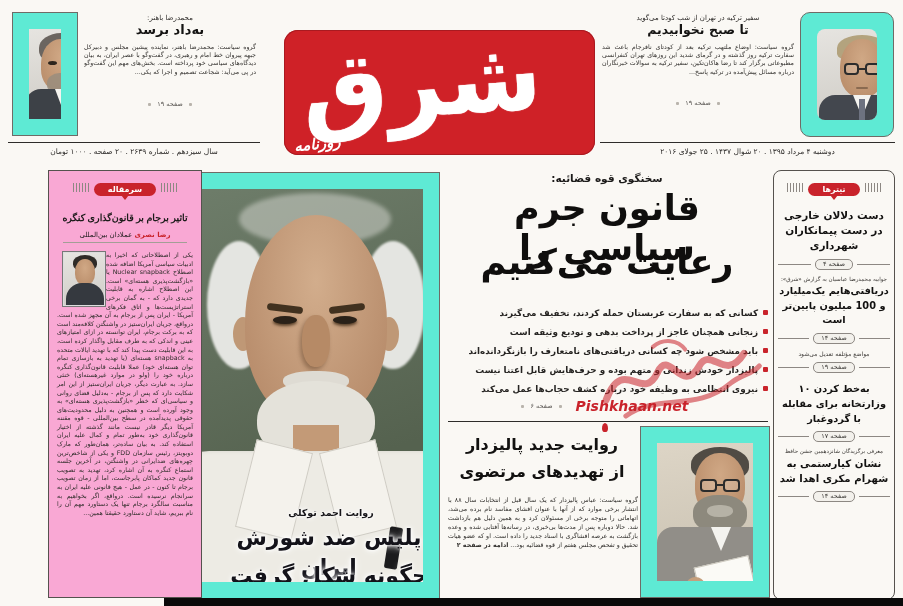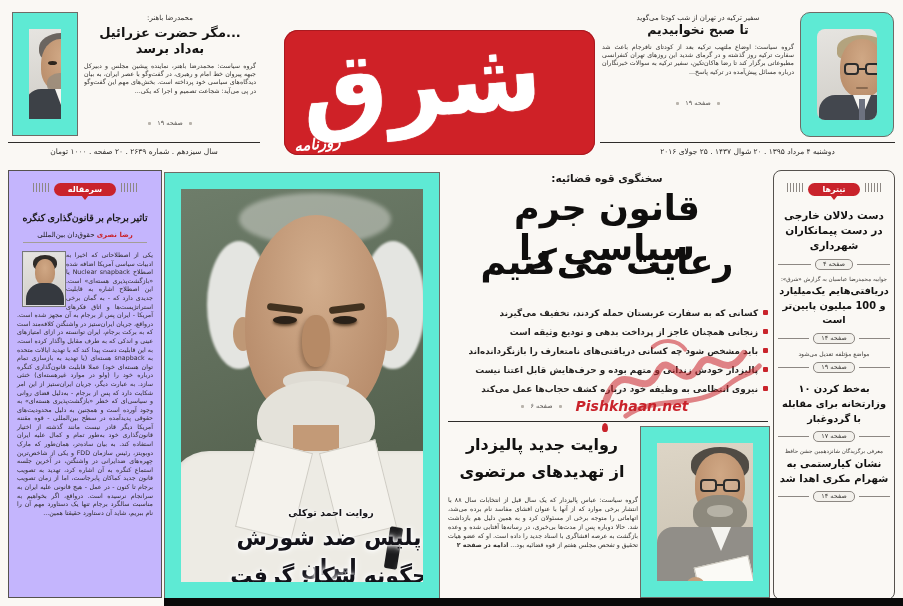--- a/index.html
+++ b/index.html
@@ -103,21 +103,21 @@
 
   
   .red-drop { width:6px; height:9px; background:#c9232b; border-radius:50% 50% 50% 50%/60% 60% 40% 40%; }
 
   
   #titles-box { border:1px solid #55524e; border-radius:8px; background:#faf8f4; }
   .t-item-title { font-weight:bold; color:#121110; }
   .t-item-kicker { font-size:5.6px; color:#3c3936; }
 
   
-  #editorial-box { border:1px solid #55524e; background:#c4b5fd; }
+  #editorial-box { border:1px solid #55524e; background:#f9a8d4;margin-left:40px; }
   #editorial-headline { font-size:9.5px; font-weight:bold;font-family:Liberation Serif, serif; }
   #editorial-byline { font-size:7px; border-bottom:1px solid #a39e96; padding-bottom:3px; }
   #editorial-byline .name { color:#c9232b; font-weight:bold; }
   #editorial-body { font-size:6.3px; line-height:8.6px; color:#2e2c29; }
   #editorial-photo { float:left; width:44px; height:56px; border:1px solid #777; background:#ddd; margin:0 0 3px 5px; padding:1px; }
 
   
   .cap-shadow { text-shadow:0 0 3px #fff,0 0 5px #fff,0 0 8px rgba(255,255,255,.9); }
   #photo-kicker { font-size:9.5px; font-weight:bold; color:#17161a; }
   .photo-headline { font-size:22px; font-weight:bold; color:#14131a; line-height:30px; letter-spacing:-0.5px; }
@@ -146,21 +146,20 @@
         <div style="left:7px;top:22px;width:9px;height:4px;" class="sp-eye abs"></div>
         <div style="left:24px;top:22px;width:9px;height:4px;" class="sp-eye abs"></div>
         <div style="left:6px;top:34px;width:28px;height:22px;background:#998d7e;border-radius:45%;opacity:.85;position:absolute;left:6px;"></div>
       </div>
       <div style="left:-4px;top:60px;width:72px;height:64px;background:#3d4147;" class="sp-suit"></div>
       <div style="left:26px;top:60px;width:12px;height:16px;clip-path:polygon(0 0,100% 0,50% 100%);" class="sp-shirt-v"></div>
     </div>
   </div>
   <div class="abs" style="left:84px;top:14px;width:172px;">
     <div class="c story-kicker">محمدرضا باهنر:</div>
-    <div class="c story-headline" style="margin-top:3px;">...مگر حضرت عزرائیل</div>
     <div class="c story-headline">به‌داد برسد</div>
     <div class="j story-body" style="margin-top:5px;height:54px;overflow:hidden;">گروه سیاست: محمدرضا باهنر، نماینده پیشین مجلس و دبیرکل جبهه پیروان خط امام و رهبری، در گفت‌وگو با عصر ایران، به بیان دیدگاه‌های سیاسی خود پرداخته است. بخش‌های مهم این گفت‌وگو در پی می‌آید: شجاعت تصمیم و اجرا که یکی...</div>
     <div class="pgmark" style="margin-top:3px;">
       <span class="dot"></span>
       <span>صفحه ۱۹</span>
       <span class="dot"></span>
     </div>
   </div>
   <div class="abs rule" style="left:8px;top:142px;width:252px;"></div>
   <div class="abs c" style="left:8px;top:147px;width:252px;font-size:7.5px;color:#2c2a28;">سال سیزدهم .  شماره ۲۶۳۹ .  ۲۰ صفحه .  ۱۰۰۰ تومان</div>
@@ -341,21 +340,21 @@
 
   <div class="abs" id="editorial-box" style="left:8px;top:170px;width:154px;height:428px;overflow:hidden;">
     <div class="c" style="margin-top:6px;">
       <span class="hatch"></span>
       <span class="pill"><span>سرمقاله</span><span class="pill-tail"></span></span>
       <span class="hatch"></span>
     </div>
     <div class="c" id="editorial-headline" style="margin:16px 6px 0;">تاثیر برجام بر قانون‌گذاری کنگره</div>
     <div class="c" id="editorial-byline" style="margin:8px 14px 0;">
       <span class="name">رضا نصری</span>
-      <span>حقوق‌دان بین‌المللی</span>
+      <span>عملا‌دان بین‌المللی</span>
     </div>
     <div style="margin:8px 8px 0;">
       <div id="editorial-photo">
         <div class="portrait sp-bg-gray">
           <div style="left:9px;top:2px;width:24px;height:16px;background:#2f2b27;border-radius:50% 50% 40% 40%;"></div>
           <div style="left:11px;top:6px;width:20px;height:26px;" class="sp-face"></div>
           <div style="left:2px;top:30px;width:38px;height:24px;background:#35393f;" class="sp-suit"></div>
         </div>
       </div>
       <div class="j" id="editorial-body">یکی از اصطلاحاتی که اخیرا به ادبیات سیاسی آمریکا اضافه شده اصطلاح Nuclear snapback یا «بازگشت‌پذیری هسته‌ای» است. این اصطلاح اشاره به قابلیت جدیدی دارد که - به گمان برخی استراتژیست‌ها و اتاق فکرهای آمریکا - ایران پس از برجام به آن مجهز شده است. درواقع، جریان ایران‌ستیز در واشنگتن کلافه‌مند است که به برکت برجام، ایران توانسته در ازای امتیازهای عینی و اندکی که به طرف مقابل واگذار کرده است، به این قابلیت دست پیدا کند که با تهدید ایالات متحده به snapback هسته‌ای (یا تهدید به بازسازی تمام توان هسته‌ای خود) عملا قابلیت قانون‌گذاری کنگره درباره خود را (ولو در موارد غیرهسته‌ای) خنثی سازد. به عبارت دیگر، جریان ایران‌ستیز از این امر شکایت دارد که پس از برجام - به‌دلیل فضای روانی و سیاسی‌ای که خطر «بازگشت‌پذیری هسته‌ای» به وجود آورده است و همچنین به دلیل محدودیت‌های حقوقی پدیدآمده در سطح بین‌المللی - قوه مقننه آمریکا دیگر قادر نیست مانند گذشته از اختیار قانون‌گذاری خود به‌طور تمام و کمال علیه ایران استفاده کند. به بیان ساده‌تر، همان‌طور که مارک دوبویتز، رئیس سازمان FDD و یکی از شاخص‌ترین چهره‌های ضدایرانی در واشنگتن، در آخرین جلسه استماع کنگره به آن اشاره کرد، تهدید به تصویب قانون جدید کماکان پابرجاست، اما از زمان تصویب برجام تا کنون - در عمل - هیچ قانونی علیه ایران به سرانجام نرسیده است. درواقع، اگر بخواهیم به مناسبت سالگرد برجام تنها یک دستاورد مهم آن را نام ببریم، شاید آن دستاورد حقیقتا همین...</div>

